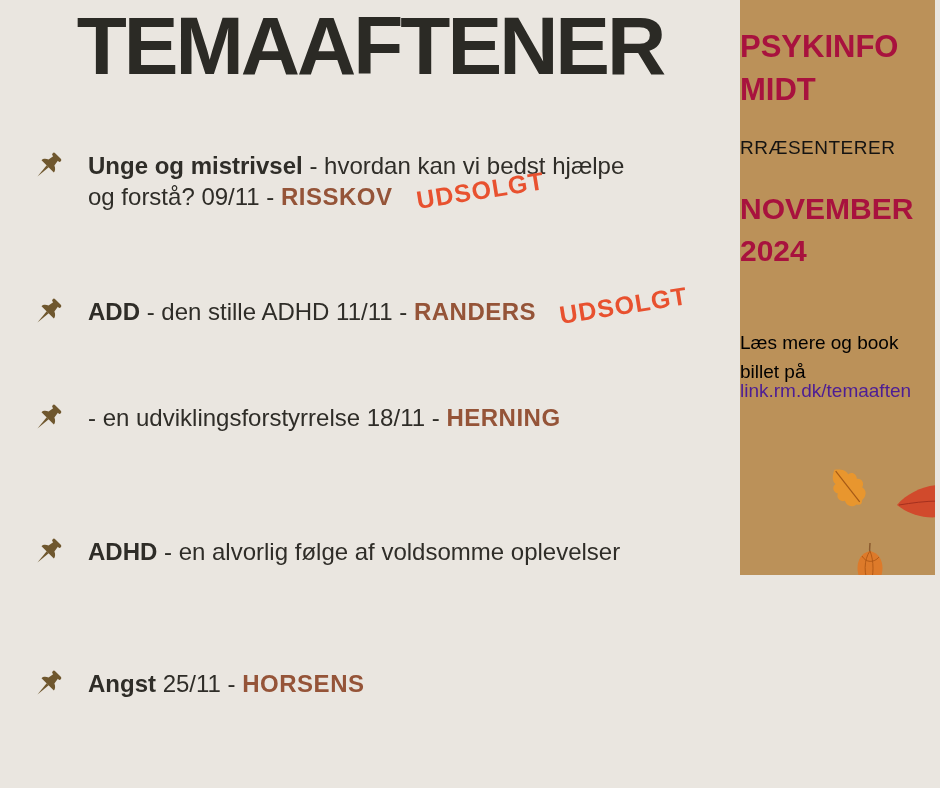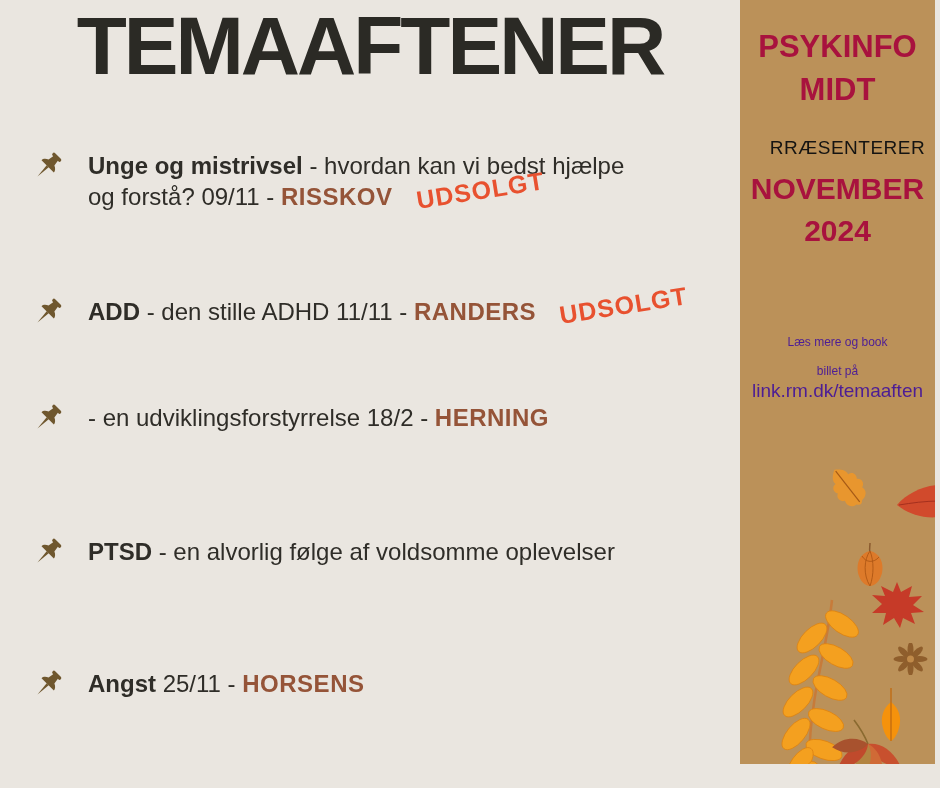--- a/index.html
+++ b/index.html
@@ -30,28 +30,28 @@
   .loc{ color:#955438; font-weight:bold; letter-spacing:.5px; }
   .soldout{
     display:inline-block; color:#E8512F; font-weight:bold;
     font-size:25px; letter-spacing:1px;
     transform:rotate(-9deg); transform-origin:left bottom;
     margin-left:26px; position:relative; top:4px;
   }
 
   
   .sidebar{
-    position:absolute; left:740px; top:0; width:195px; height:764px;
-    background:#BB9159; overflow:hidden; text-align:center;
+    position:absolute; left:740px; top:0; width:195px; height:575px;
+    background:#BB9159; overflow:hidden; 
   }
   .sb-block{ position:absolute; left:0; right:0; }
   .brand{ top:26px; font-size:31px; font-weight:bold; color:#A8123E; line-height:1.38; }
-  .presents{ top:137px; font-size:19px; color:#151412; letter-spacing:.5px;padding-left:20px; }
-  .month{ top:168px; font-size:30px; font-weight:bold; color:#A8123E; line-height:1.4; }
-  .cta{ top:328px; font-size:12px; color:#4c1d95; line-height:29px; }
+  .presents{ top:137px; font-size:19px; color:#151412; letter-spacing:.5px; }
+  .month{ top:188px; font-size:30px; font-weight:bold; color:#A8123E; line-height:1.4; }
+  .cta{ top:328px; font-size:19px; color:#000000; line-height:29px; }
   .link{ top:380px; font-size:19px; color:#4c1d95; }
 
   .leaf{ position:absolute; }
 </style>
 </head>
 <body>
 
 <div class="poster">
 
   <div class="main">
@@ -90,35 +90,35 @@
     <div class="event" style="top:402px">
       <span class="pin">
         <svg width="38" height="40" viewBox="0 0 24 24">
           <g fill="#6F572E" transform="rotate(45 12 12)">
             <path d="M9.5 2.2h5a1.1 1.1 0 0 1 0 2.2h-.4l.5 3.6c1.7.7 2.9 2 2.9 3.4H6.5c0-1.4 1.2-2.7 2.9-3.4l.5-3.6h-.4a1.1 1.1 0 0 1 0-2.2z"></path>
             <path d="M11.1 11.4h1.8L12 20.5z"></path>
           </g>
         </svg>
       </span>
       <div class="etext">
-        <div><span>- en udviklingsforstyrrelse 18/2 - </span><span class="loc">HERNING</span></div>
+        <div><span>- en udviklingsforstyrrelse 18/11 - </span><span class="loc">HERNING</span></div>
       </div>
     </div>
 
     <div class="event" style="top:536px">
       <span class="pin">
         <svg width="38" height="40" viewBox="0 0 24 24">
           <g fill="#6F572E" transform="rotate(45 12 12)">
             <path d="M9.5 2.2h5a1.1 1.1 0 0 1 0 2.2h-.4l.5 3.6c1.7.7 2.9 2 2.9 3.4H6.5c0-1.4 1.2-2.7 2.9-3.4l.5-3.6h-.4a1.1 1.1 0 0 1 0-2.2z"></path>
             <path d="M11.1 11.4h1.8L12 20.5z"></path>
           </g>
         </svg>
       </span>
       <div class="etext">
-        <div><span class="b">PTSD</span><span> - en alvorlig følge af voldsomme oplevelser</span></div>
+        <div><span class="b">ADHD</span><span> - en alvorlig følge af voldsomme oplevelser</span></div>
       </div>
     </div>
 
     <div class="event" style="top:668px">
       <span class="pin">
         <svg width="38" height="40" viewBox="0 0 24 24">
           <g fill="#6F572E" transform="rotate(45 12 12)">
             <path d="M9.5 2.2h5a1.1 1.1 0 0 1 0 2.2h-.4l.5 3.6c1.7.7 2.9 2 2.9 3.4H6.5c0-1.4 1.2-2.7 2.9-3.4l.5-3.6h-.4a1.1 1.1 0 0 1 0-2.2z"></path>
             <path d="M11.1 11.4h1.8L12 20.5z"></path>
           </g>

